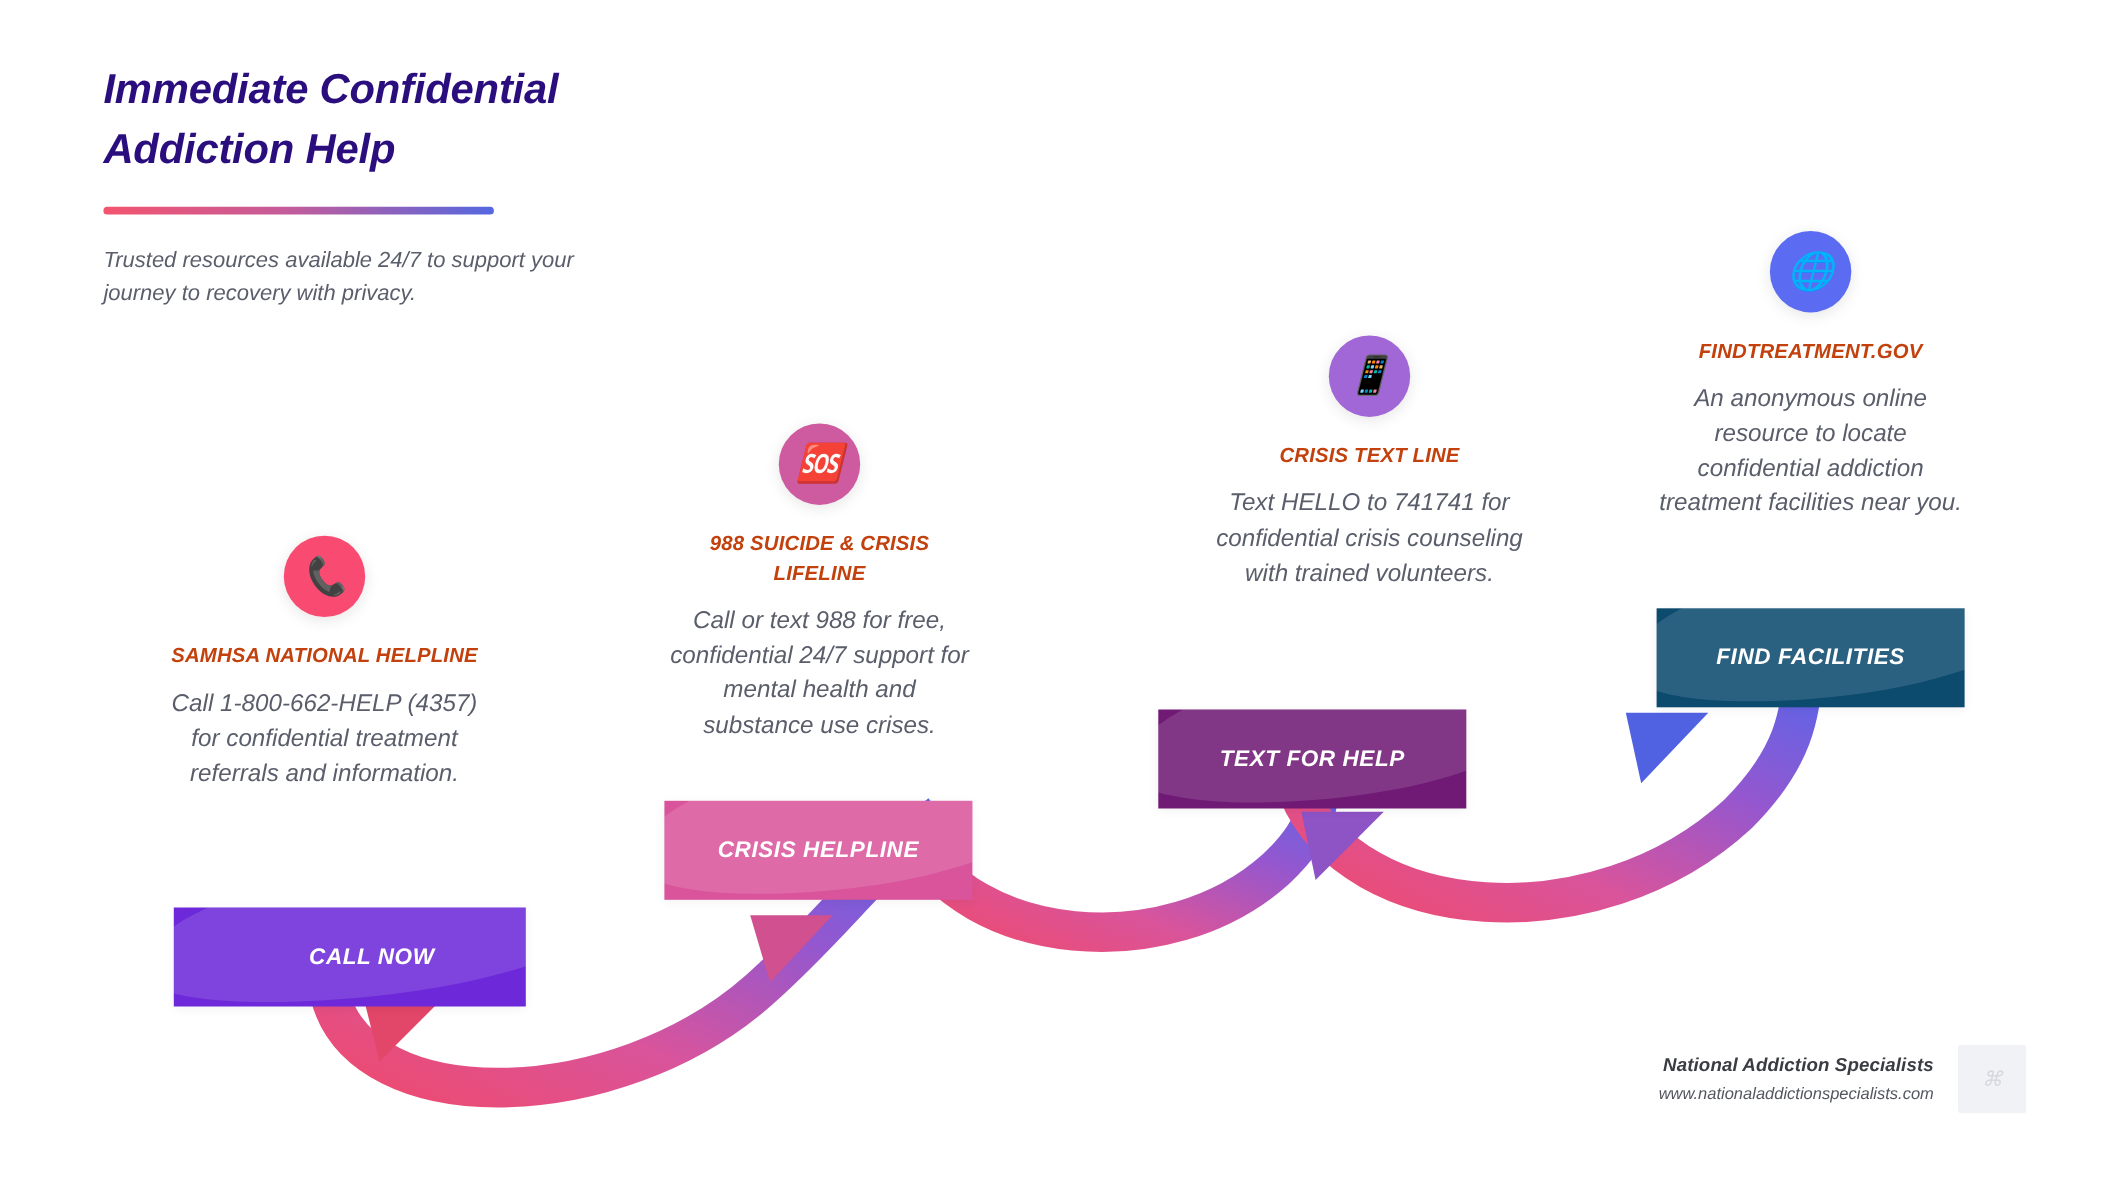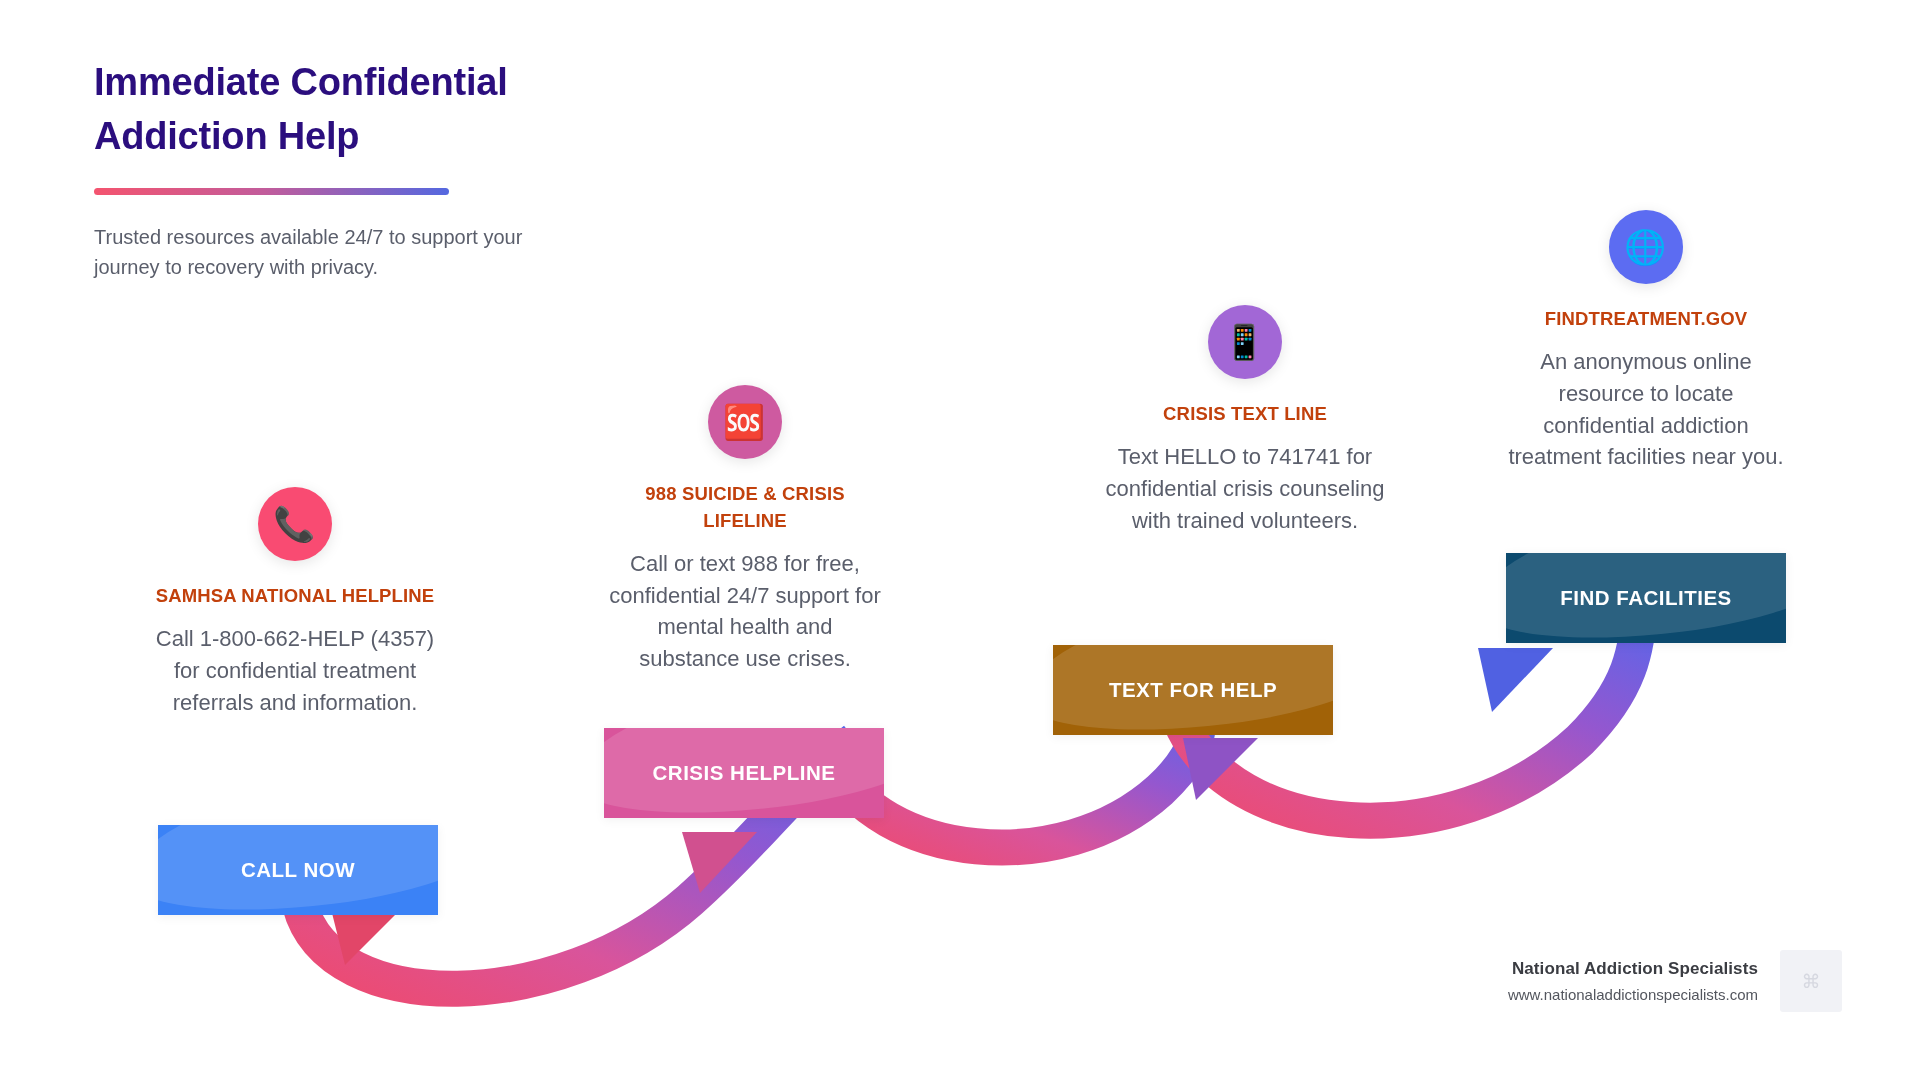--- a/index.html
+++ b/index.html
@@ -11,20 +11,21 @@
   body {
     font-family: "Liberation Sans", sans-serif;
     -webkit-font-smoothing: antialiased;
   }
   #stage {
     position: relative;
     width: 1920px;
     height: 1080px;
     background: #ffffff;
     overflow: hidden;
+    font-style: italic;
   }
 
   
   .header {
     position: absolute;
     left: 94px;
     top: 56px;
     width: 560px;
   }
   .page-title {
@@ -196,21 +197,21 @@
   </svg>
 
   <div class="node" style="left:155px; top:487px; width:280px;">
     <div class="icon-circle" style="background:#F94B72;">
       <span>📞</span>
     </div>
     <div class="node-title">SAMHSA NATIONAL HELPLINE</div>
     <div class="node-desc">Call 1-800-662-HELP (4357) for confidential treatment referrals and information.</div>
   </div>
   <div class="cta-wrap" style="left:158px; top:825px;">
-    <div class="cta" style="background:#3b82f6;">
+    <div class="cta" style="background:#6d28d9;padding-left:40px;">
       <span class="sheen"></span>
       <span class="label">CALL NOW</span>
     </div>
   </div>
 
   <div class="node" style="left:605px; top:385px; width:280px;">
     <div class="icon-circle" style="background:#CE5AA0;">
       <span>🆘</span>
     </div>
     <div class="node-title">988 SUICIDE &amp; CRISIS LIFELINE</div>
@@ -224,21 +225,21 @@
   </div>
 
   <div class="node" style="left:1105px; top:305px; width:280px;">
     <div class="icon-circle" style="background:#A267D6;">
       <span>📱</span>
     </div>
     <div class="node-title">CRISIS TEXT LINE</div>
     <div class="node-desc">Text HELLO to 741741 for confidential crisis counseling with trained volunteers.</div>
   </div>
   <div class="cta-wrap" style="left:1053px; top:645px;">
-    <div class="cta" style="background:#a16207;justify-content:center;">
+    <div class="cta" style="background:#701a75;justify-content:center;">
       <span class="sheen"></span>
       <span class="label">TEXT FOR HELP</span>
     </div>
   </div>
 
   <div class="node" style="left:1506px; top:210px; width:280px;">
     <div class="icon-circle" style="background:#5C6CF2;">
       <span>🌐</span>
     </div>
     <div class="node-title">FINDTREATMENT.GOV</div>

